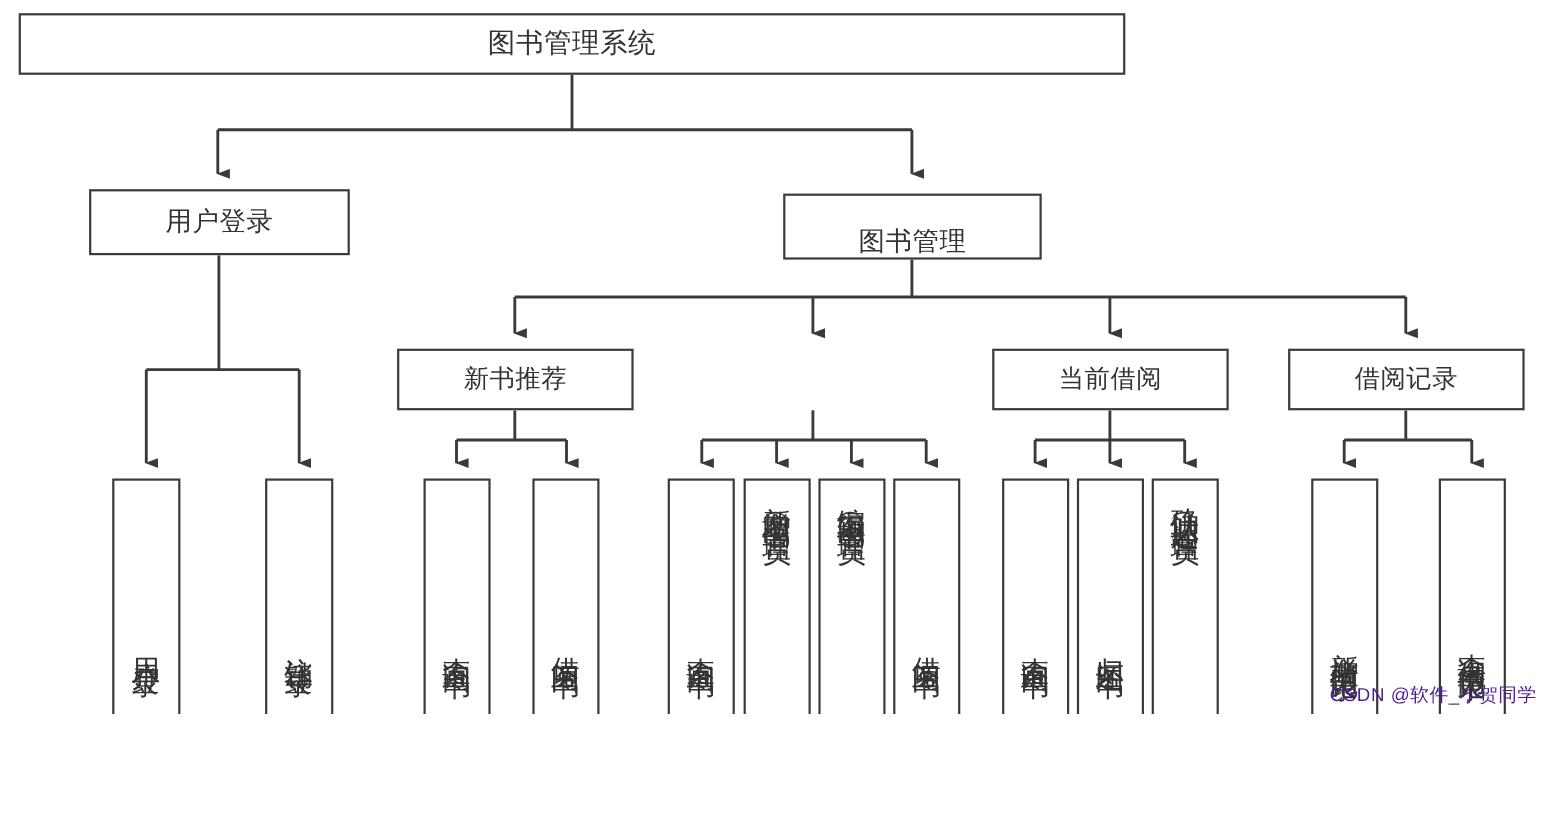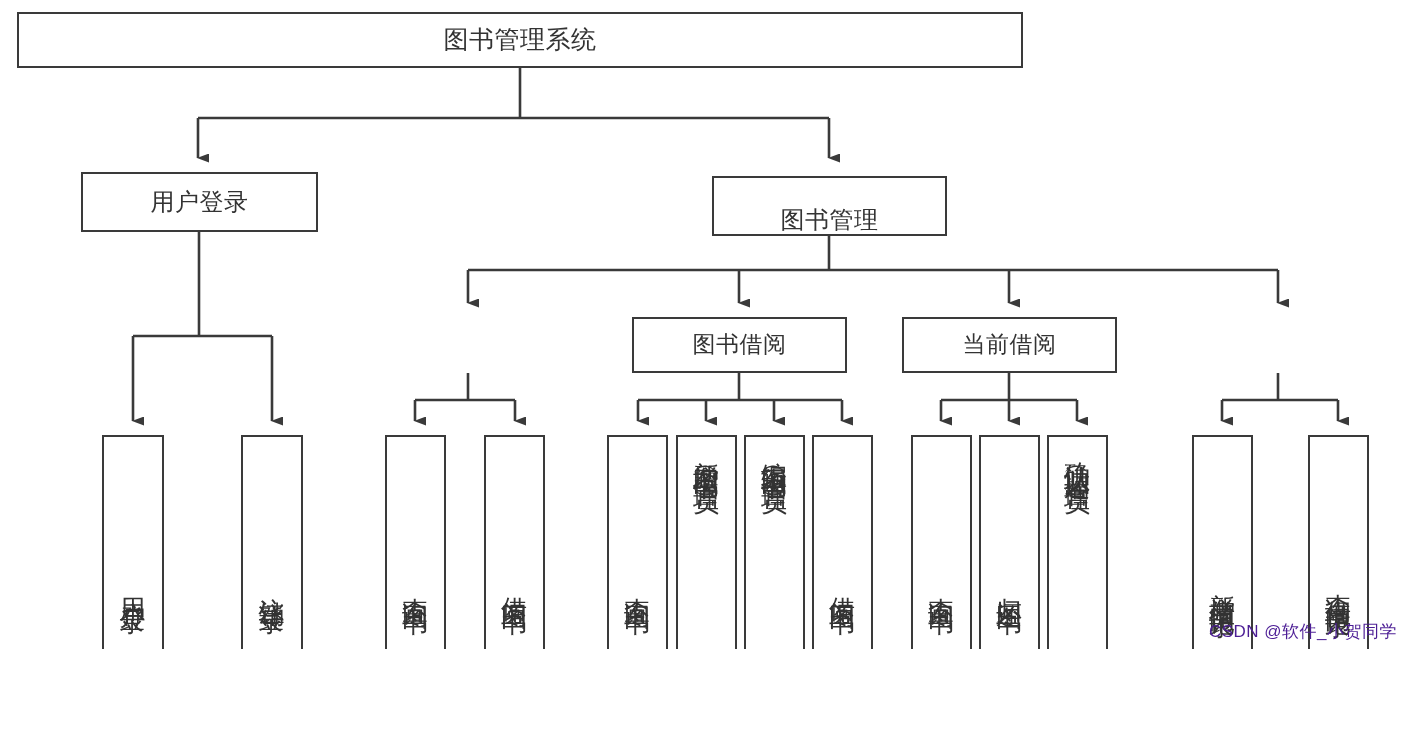--- a/index.html
+++ b/index.html
@@ -143,29 +143,32 @@
   </div>
 
   <div class="node-box node-level2" style="left:81px; top:172px; width:237px; height:60px;">
     <span class="node-label">用户登录</span>
   </div>
 
   <div class="node-box node-level2" style="left:712px; top:176px; width:235px; height:60px;align-items:flex-end;">
     <span class="node-label">图书管理</span>
   </div>
 
-
-  <div class="node-box node-level3" style="left:632px; top:317px; width:215px; height:56px;">
-    <span class="node-label">图书借阅</span>
-  </div>
+  <div class="node-box node-level3" style="left:361px; top:317px; width:215px; height:56px;">
+    <span class="node-label">新书推荐</span>
+  </div>
+
 
   <div class="node-box node-level3" style="left:902px; top:317px; width:215px; height:56px;">
     <span class="node-label">当前借阅</span>
   </div>
 
+  <div class="node-box node-level3" style="left:1171px; top:317px; width:215px; height:56px;">
+    <span class="node-label">借阅记录</span>
+  </div>
 
   <div class="node-box node-leaf center-text" style="left:102px; top:435px; width:62px; height:300px;">
     <span class="node-label">用户登录</span>
   </div>
 
   <div class="node-box node-leaf center-text" style="left:241px; top:435px; width:62px; height:300px;">
     <span class="node-label">注销登录</span>
   </div>
 
   <div class="node-box node-leaf center-text" style="left:385px; top:435px; width:61px; height:300px;">

